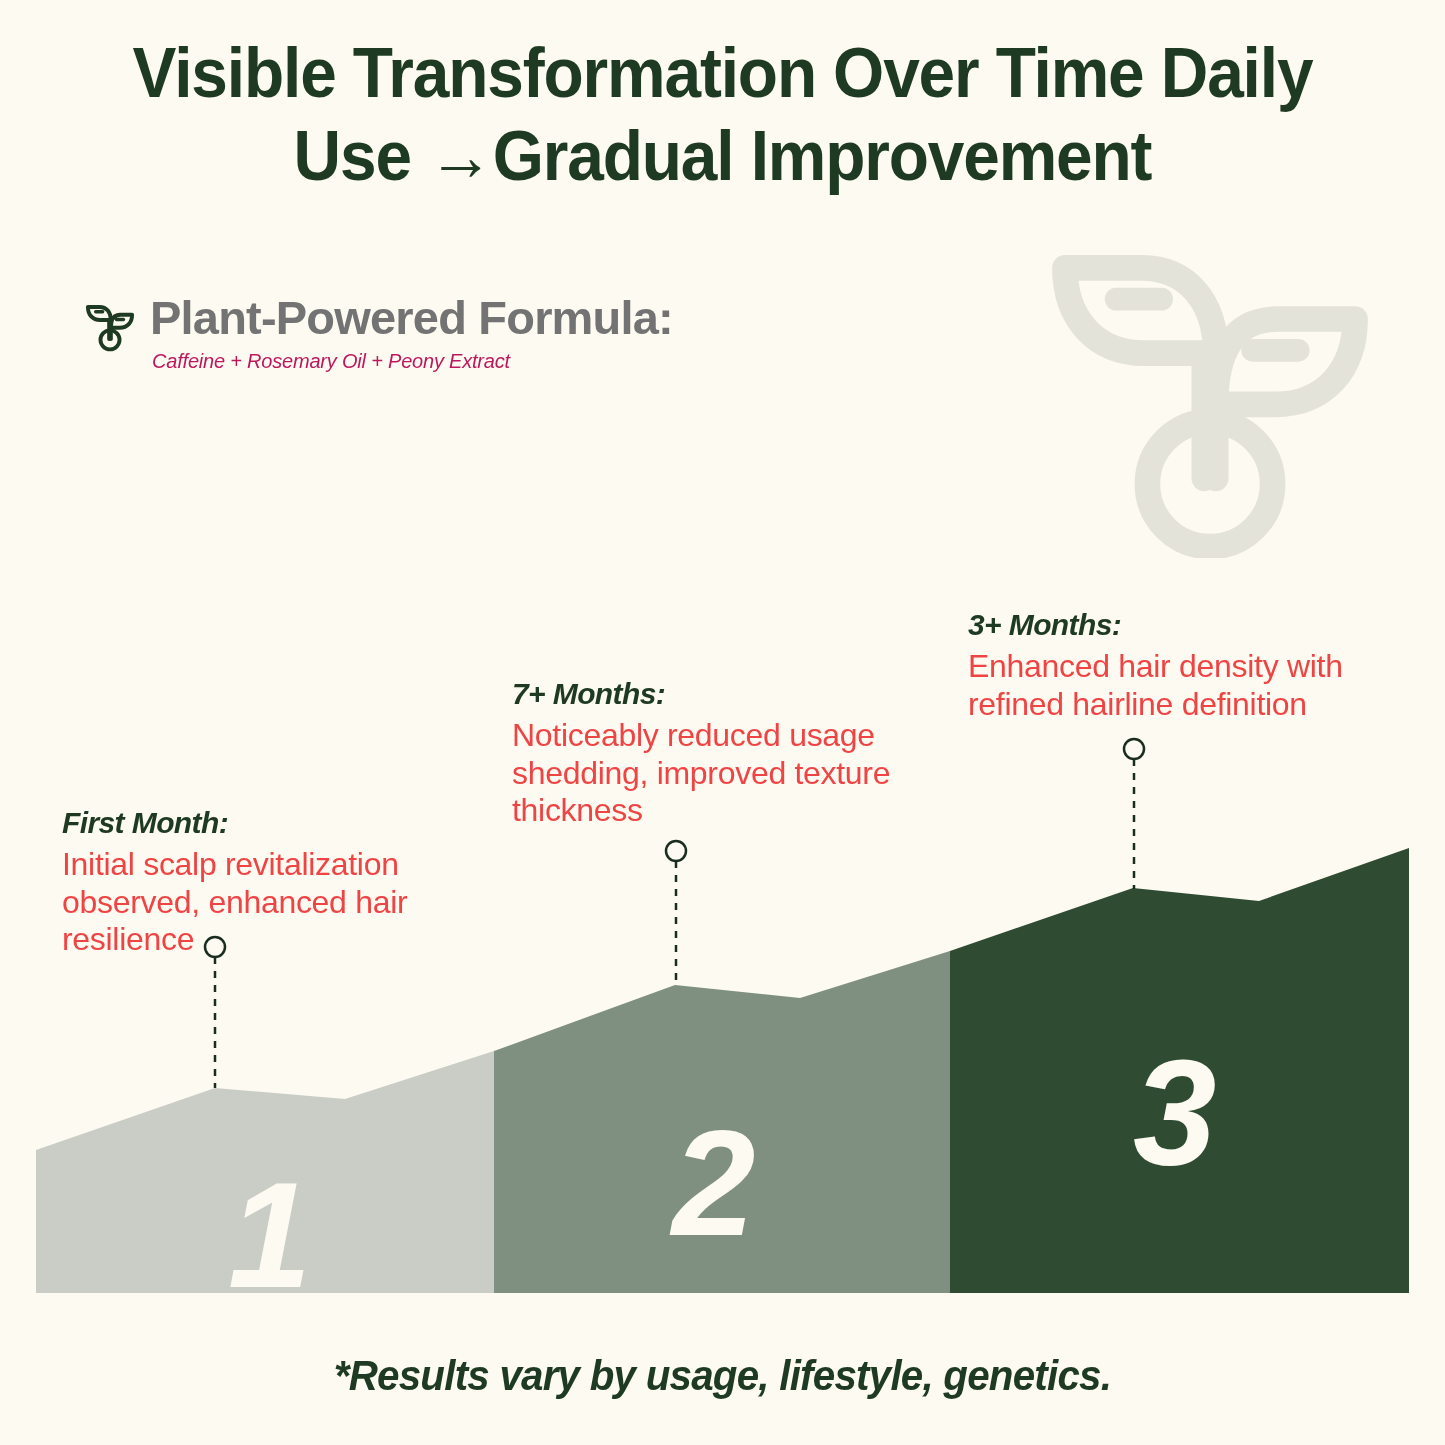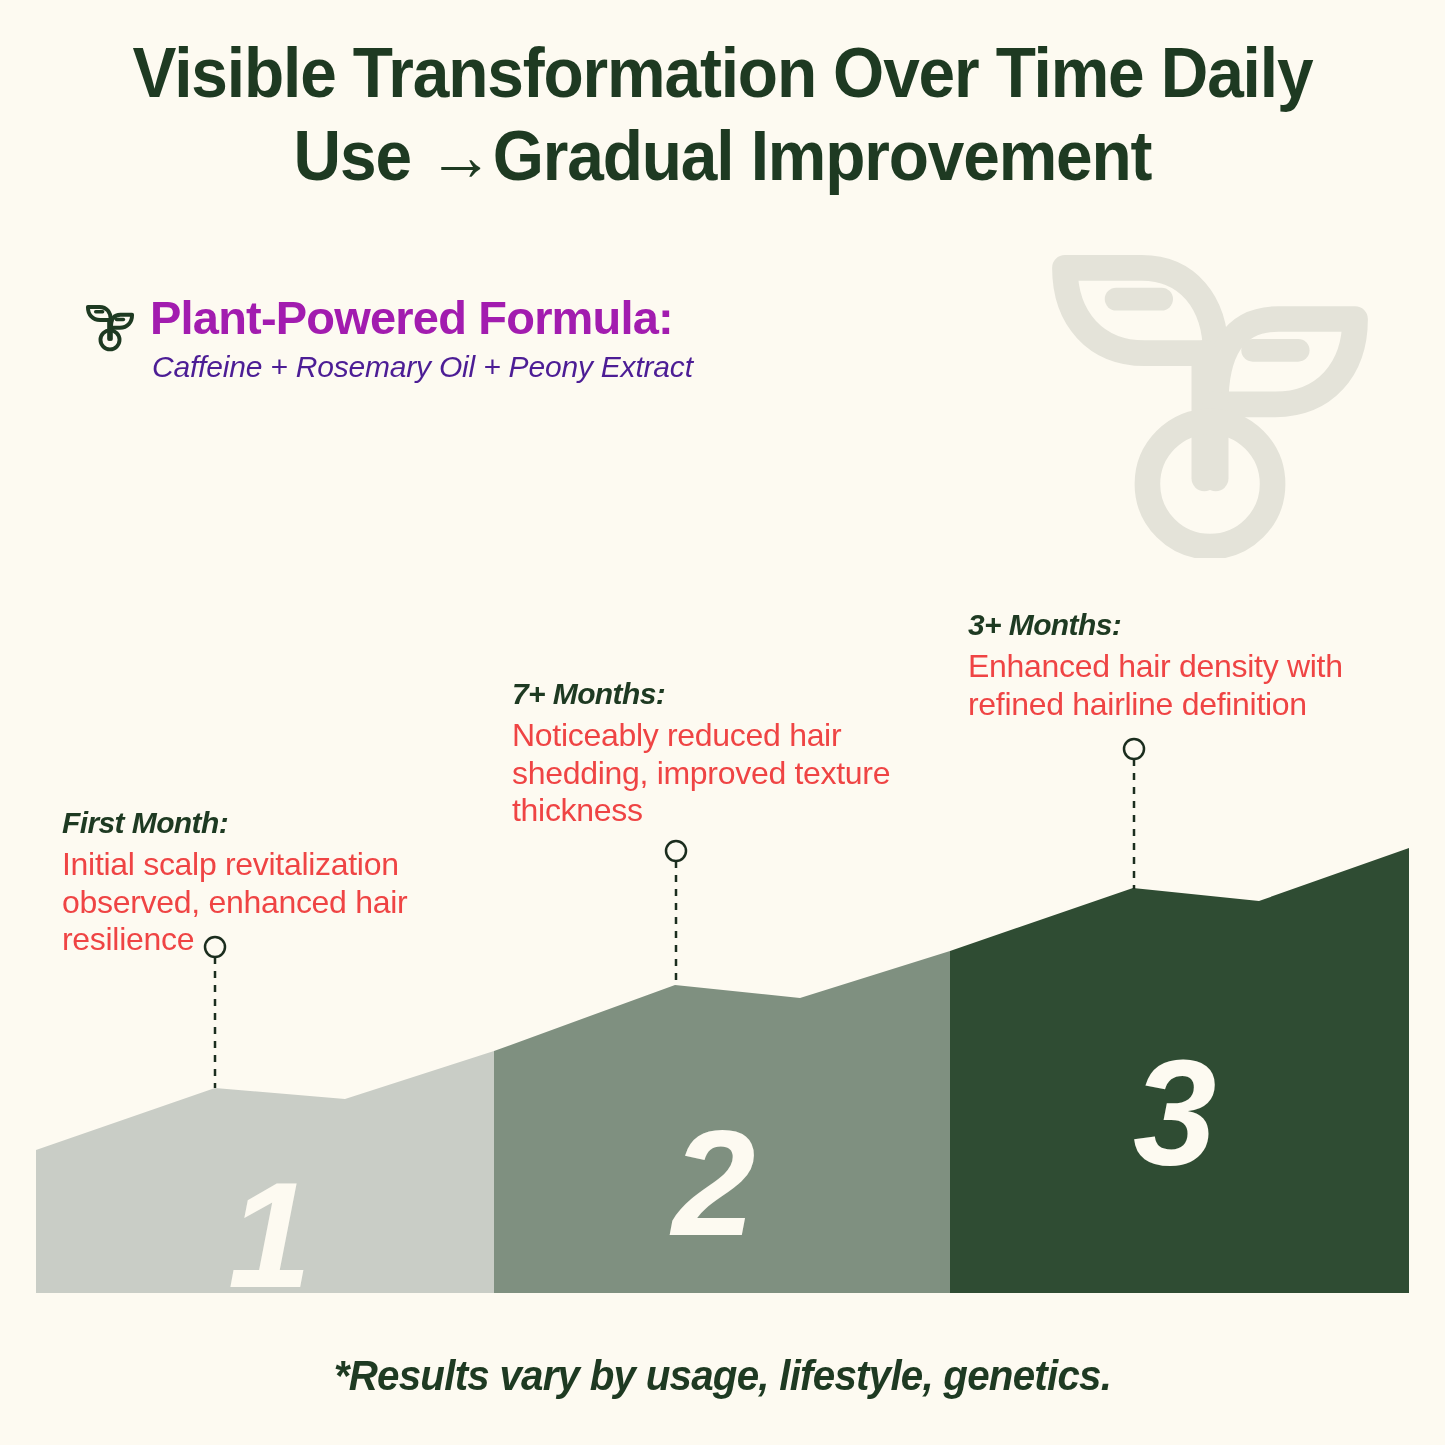--- a/index.html
+++ b/index.html
@@ -47,33 +47,33 @@
     width:900px;
   }
   .feature { position:relative; margin-bottom:54px; }
   .feature .sprout {
     position:absolute;
     left:6px; top:6px;
     width:52px; height:56px;
   }
   .feature-head {
     margin-left:72px;
-    color:#a21caf;
+    color:#737373;
     font-weight:bold;
     font-size:47px;
     line-height:1.12;
     letter-spacing:-0.8px;
   }
   .feature.italic-head .feature-head { font-style:italic; }
   .feature-sub {
     margin-left:74px;
     margin-top:4px;
-    color:#4c1d95;
-    font-style:italic;
-    font-size:30px;
+    color:#be185d;
+    font-style:italic;
+    font-size:20px;
     line-height:1.2;
     letter-spacing:-0.2px;
   }
 
   
   .chart {
     position:absolute;
     left:0; top:0;
     width:1445px; height:1445px;
     pointer-events:none;
@@ -213,21 +213,21 @@
   <div class="step-num" id="num-2">2</div>
   <div class="step-num" id="num-3">3</div>
 
   <div class="callout" id="callout-1">
     <div class="c-title">First Month:</div>
     <div class="c-body">Initial scalp revitalization observed, enhanced hair resilience</div>
   </div>
 
   <div class="callout" id="callout-2">
     <div class="c-title">7+ Months:</div>
-    <div class="c-body">Noticeably reduced hair shedding, improved texture thickness</div>
+    <div class="c-body">Noticeably reduced usage shedding, improved texture thickness</div>
   </div>
 
   <div class="callout" id="callout-3">
     <div class="c-title">3+ Months:</div>
     <div class="c-body">Enhanced hair density with refined hairline definition</div>
   </div>
 
   <div class="footer">*Results vary by usage, lifestyle, genetics.</div>
 
 </div>

